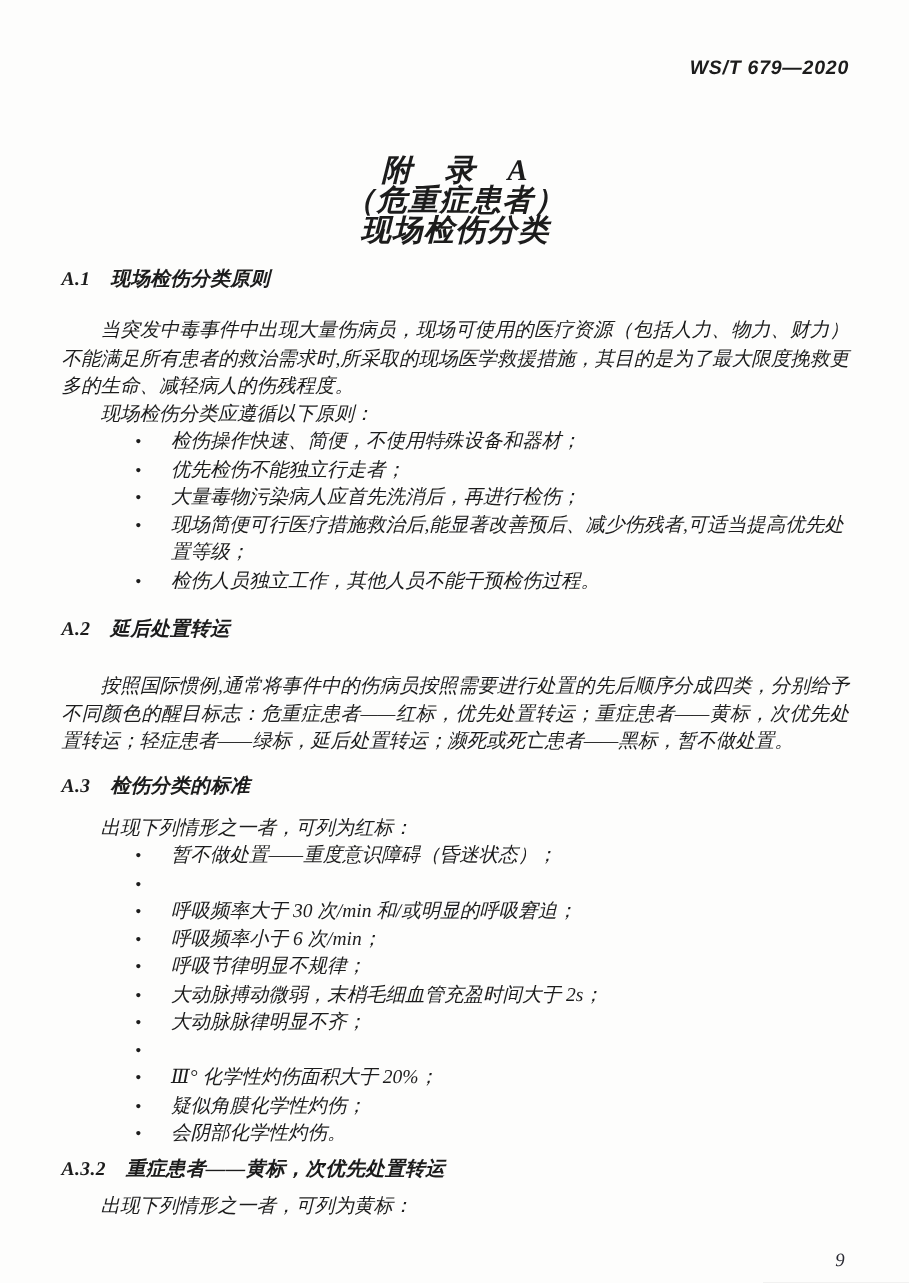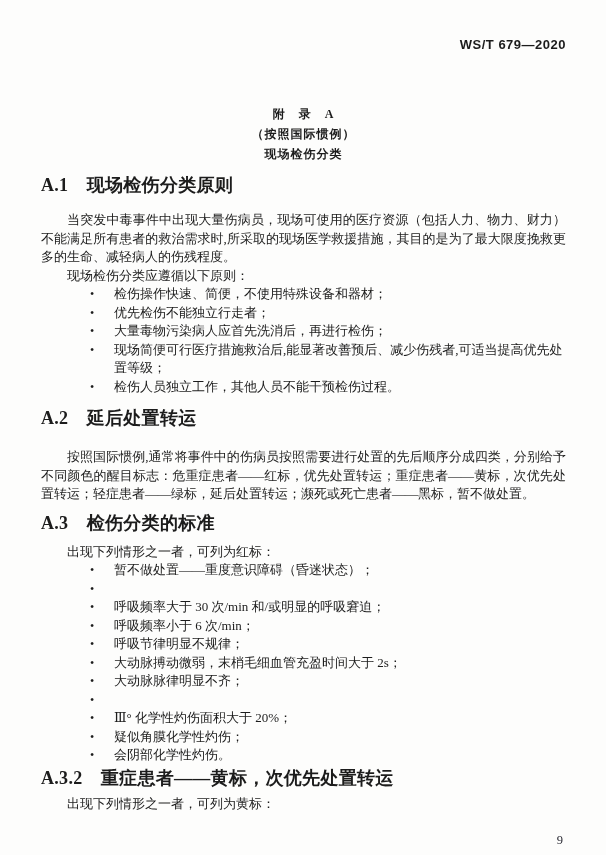--- a/index.html
+++ b/index.html
@@ -12,39 +12,40 @@
     width: 606px;
     height: 855px;
     margin: 0 auto;
     background: #fdfdfc;
     box-sizing: border-box;
     padding: 38px 40px 0 41px;
     font-family: "Liberation Serif", "DejaVu Serif", serif;
     font-size: 13px;
     color: #1c1c1c;
     overflow: hidden;
+    font-style: italic;
   }
   .doc-number {
     text-align: right;
     font-family: "Liberation Sans", "DejaVu Sans", sans-serif;
     font-weight: bold;
     font-size: 13px;
     line-height: 14px;
     letter-spacing: 0.5px;
   }
   .title-block {
     margin-top: 52px;
     text-align: center;
     font-weight: bold;
-    font-size: 12px;
+    font-size: 20px;
     line-height: 20px;
   }
   .title-block div { letter-spacing: 1px; }
   h2 {
-    font-size: 18px;
+    font-size: 13px;
     font-weight: bold;
     line-height: 17px;
     margin: 0;
     letter-spacing: 0.3px;
   }
   .h-a1  { margin-top: 13px; }
   .h-a2  { margin-top: 14px; }
   .h-a3  { margin-top: 11px; }
   .h-a31 { margin-top: 21px; }
   .h-a32 { margin-top: 5px; }
@@ -85,21 +86,21 @@
 </style>
 </head>
 <body>
 
 <div class="page">
 
   <div class="doc-number">WS/T 679—2020</div>
 
   <div class="title-block">
     <div>附　录　A</div>
-    <div>（按照国际惯例）</div>
+    <div>（危重症患者）</div>
     <div>现场检伤分类</div>
   </div>
 
   <h2 class="h-a1">A.1　现场检伤分类原则</h2>
   <p class="p-a1 indent">当突发中毒事件中出现大量伤病员，现场可使用的医疗资源（包括人力、物力、财力）不能满足所有患者的救治需求时,所采取的现场医学救援措施，其目的是为了最大限度挽救更多的生命、减轻病人的伤残程度。</p>
   <p class="indent">现场检伤分类应遵循以下原则：</p>
 
   <ul class="bullets">
     <li>
       <span class="bullet-dot">•</span>

